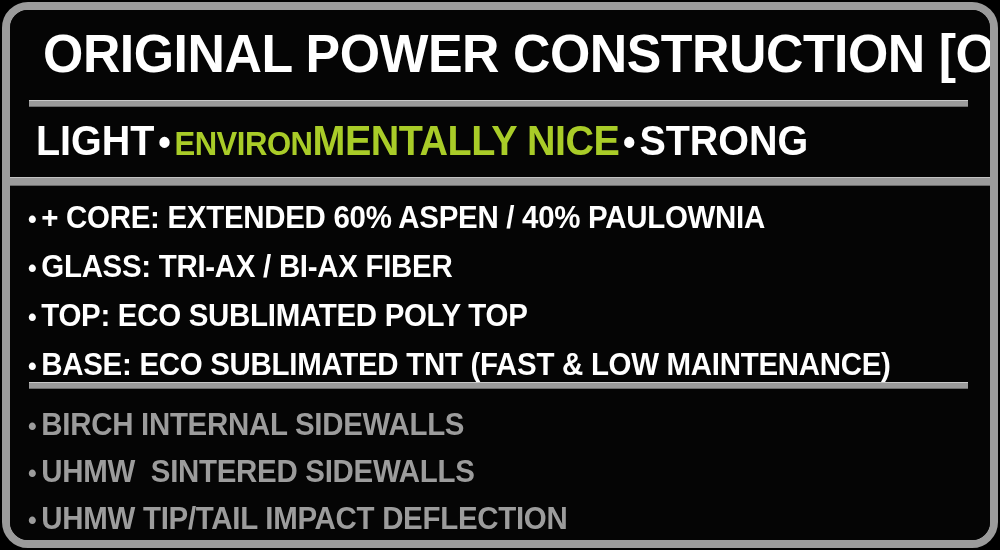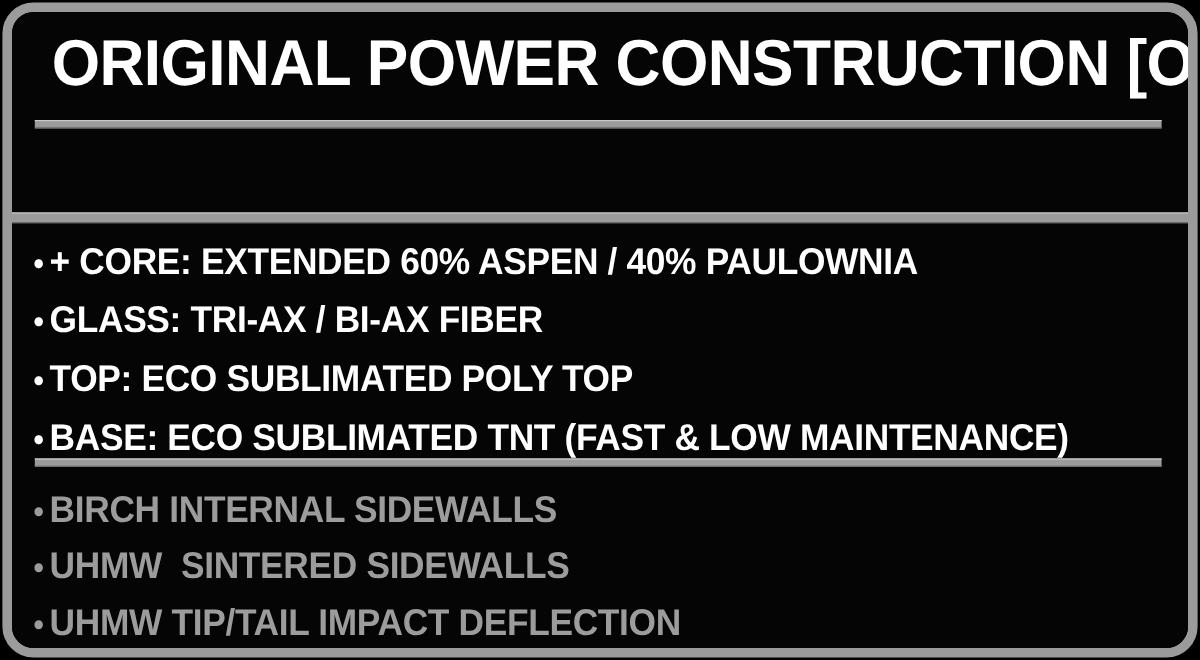--- a/index.html
+++ b/index.html
@@ -175,20 +175,23 @@
 
 <div class="panel">
   <div class="panel-inner">
 
     <div class="title-block">
       <span class="title">ORIGINAL POWER CONSTRUCTION [OP+]</span>
     </div>
 
     <div class="rule-inset rule-1"></div>
 
+    <div class="subtitle-block">
+      <span class="subtitle"><span>LIGHT</span><span class="sep">•</span><span class="eco-small">ENVIRON</span><span class="eco-big">MENTALLY NICE</span><span class="sep">•</span><span>STRONG</span></span>
+    </div>
 
     <div class="rule-full"></div>
 
     <div class="list list-primary">
       <div class="bullet-row">
         <span class="dot">•</span>
         <span class="txt">+ CORE: EXTENDED 60% ASPEN / 40% PAULOWNIA</span>
       </div>
       <div class="bullet-row">
         <span class="dot">•</span>

